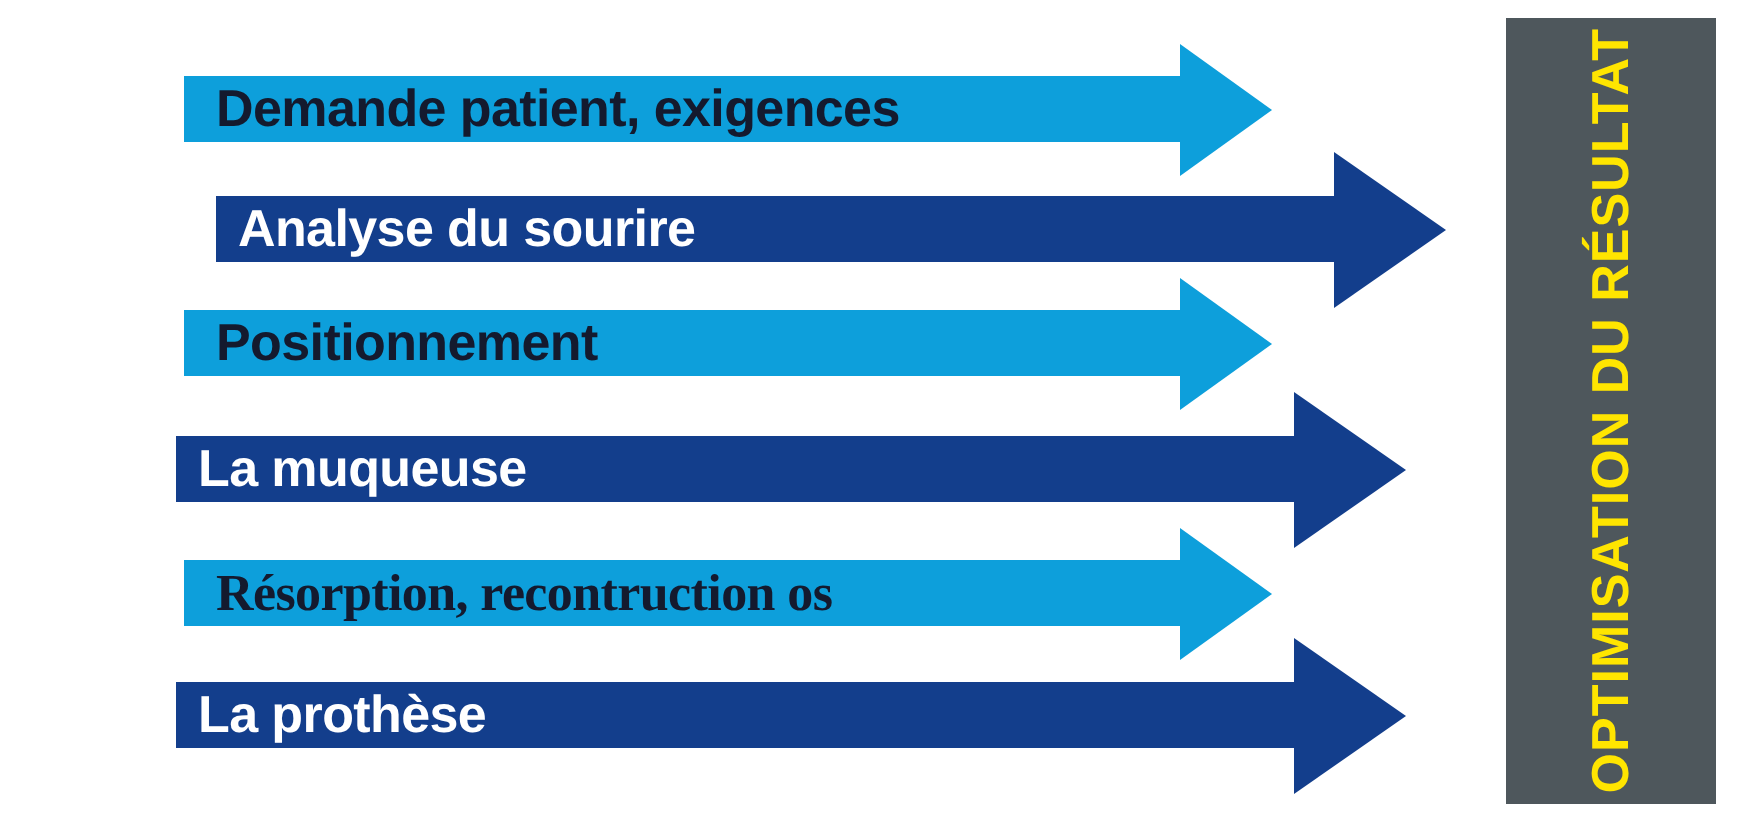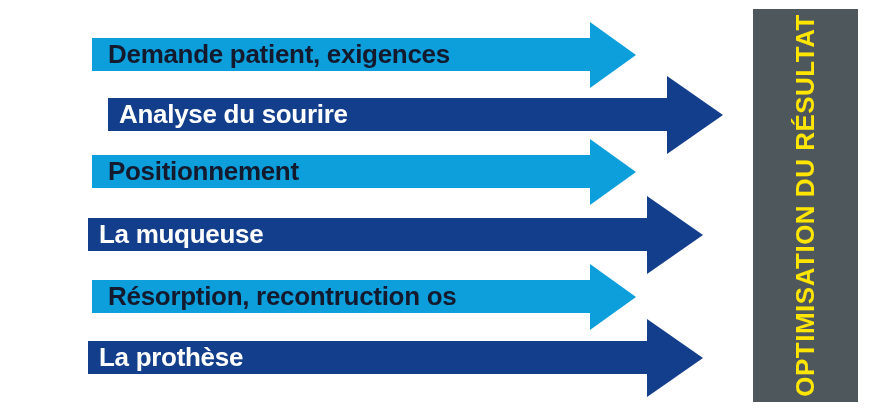--- a/index.html
+++ b/index.html
@@ -96,21 +96,21 @@
     </div>
     <div class="head"></div>
   </div>
       <div class="arrow-row dark" style="top: 218px; left: 88px;">
     <div class="shaft" style="width: 559px;">
       <span class="step-label">La muqueuse</span>
     </div>
     <div class="head"></div>
   </div>
       <div class="arrow-row light" style="top: 280px; left: 92px;">
-    <div class="shaft" style="width: 498px;">
+    <div class="shaft" style="width: 498px; font-family: Liberation Serif, serif;">
       <span class="step-label">Résorption, recontruction os</span>
     </div>
     <div class="head"></div>
   </div>
       <div class="arrow-row dark" style="top: 341px; left: 88px; text-align: right;">
     <div class="shaft" style="width: 559px;">
       <span class="step-label">La prothèse</span>
     </div>
     <div class="head"></div>
   </div>

